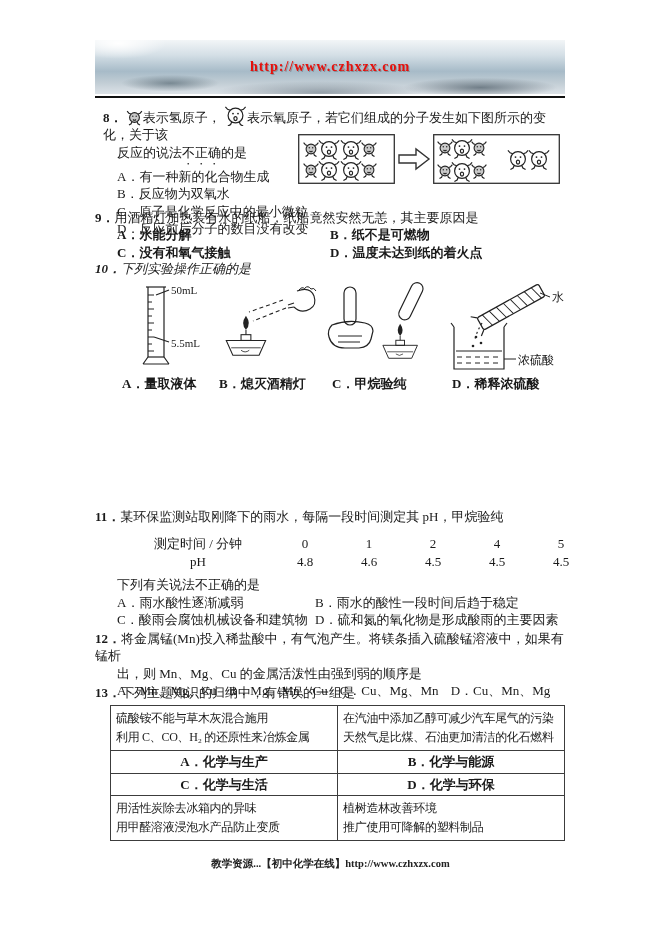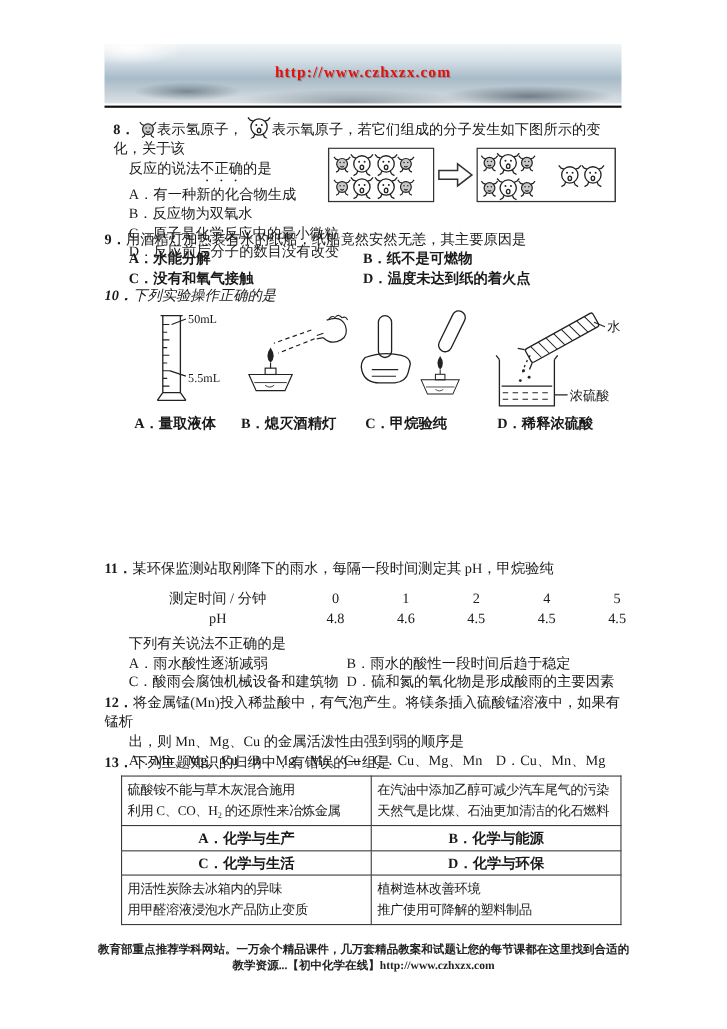--- a/index.html
+++ b/index.html
@@ -294,17 +294,16 @@
         <td>
           <div>植树造林改善环境</div>
           <div>推广使用可降解的塑料制品</div>
         </td>
       </tr>
     </tbody>
       </table>
   </div>
 
   <div class="footer">
-    <div>教育部重点推荐学科网站。一万余个精品课件，几万套精品教案和试题让您的每节课都在这里找到合适的</div>
     <div>教学资源...【初中化学在线】http://www.czhxzx.com</div>
   </div>
 
 </div>
 
 </body></html>

